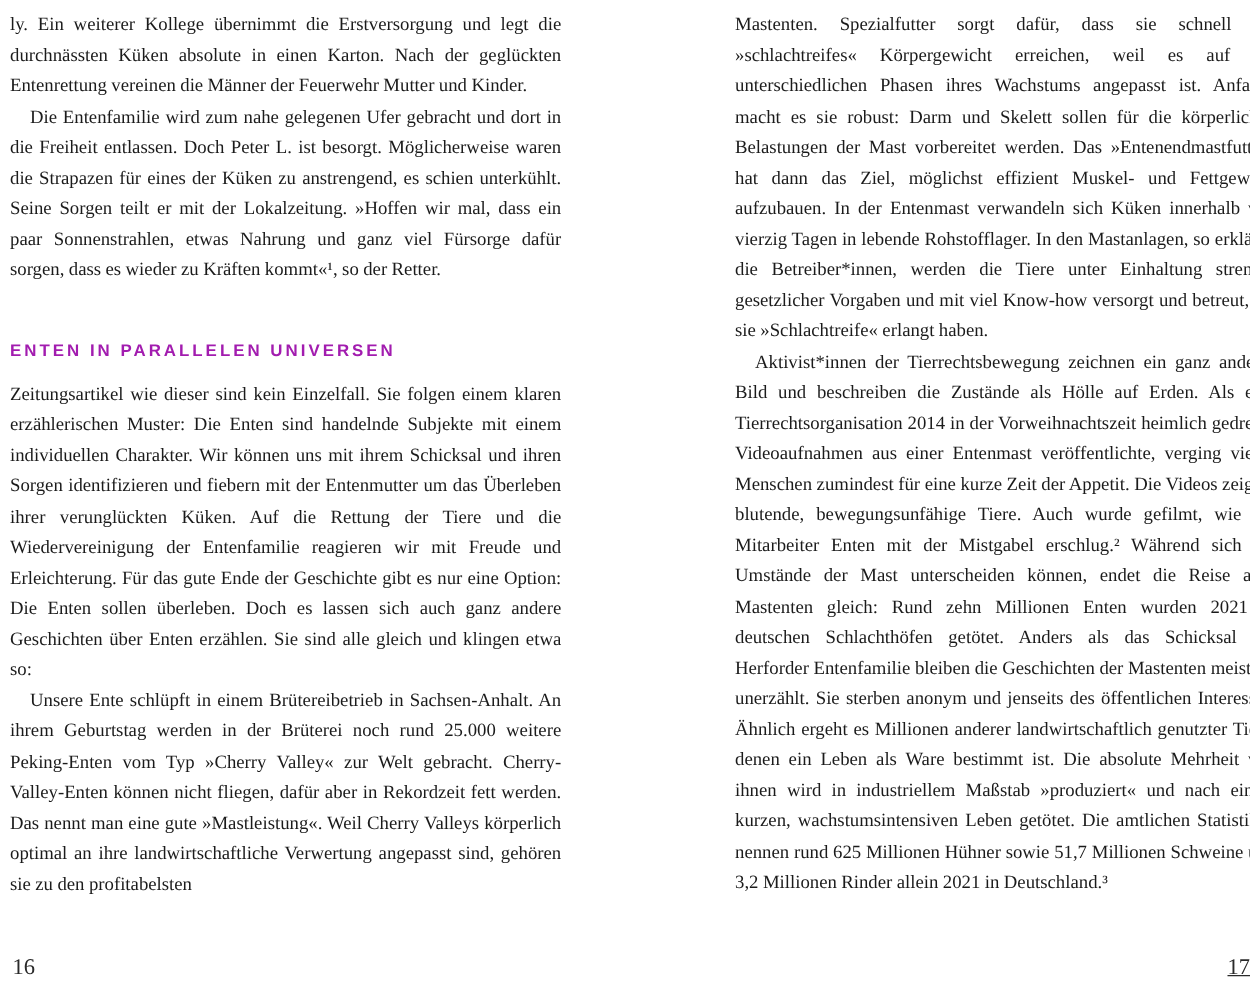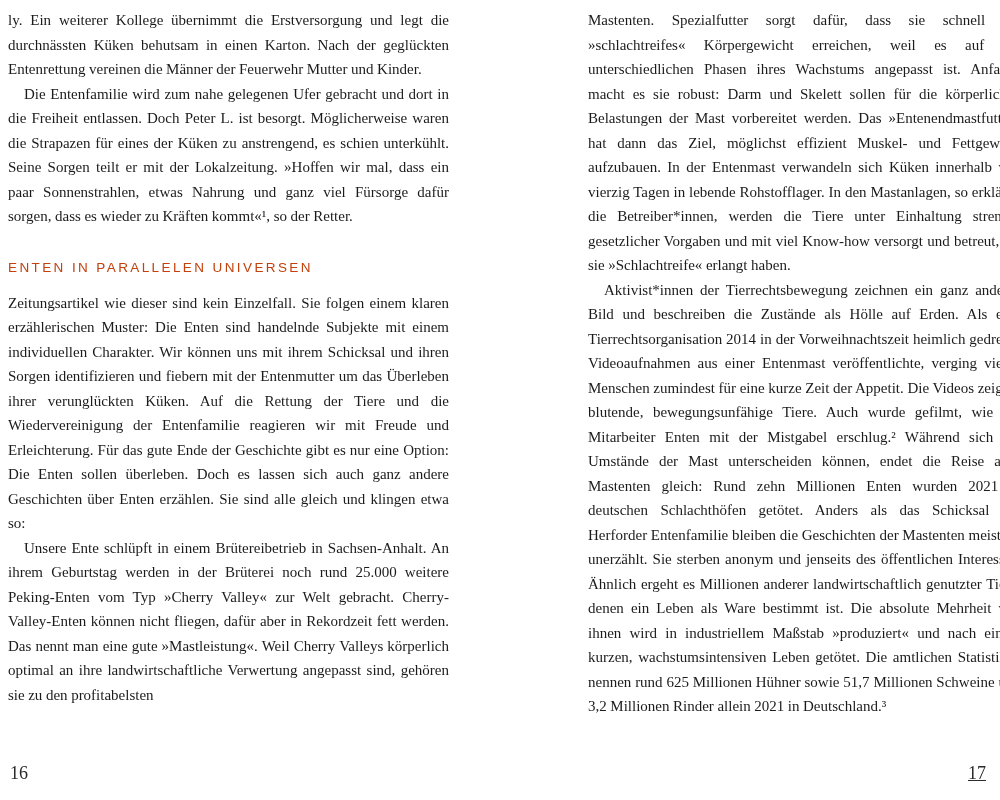--- a/index.html
+++ b/index.html
@@ -31,44 +31,44 @@
     font-size: 15px;
     line-height: 24.5px;
     text-align: justify;
     hyphens: auto;
     -webkit-hyphens: auto;
     word-spacing: -0.2px;
   }
   .para.indent { text-indent: 16px; }
   .section-heading {
     font-family: "Liberation Sans", sans-serif;
-    font-weight: 400;
+    font-weight: 700;
     font-size: 13.5px;
     letter-spacing: 2.4px;
-    color: #c2410c;
+    color: #a21caf;
     text-transform: uppercase;
-    margin: 31px 0 16px 0;
+    margin: 44px 0 16px 0;
   }
   .page-number {
     position: absolute;
     bottom: 16px;
     font-family: "Liberation Serif", serif;
     font-size: 18px;
     color: #2a2a2a;
   }
   .page-number-left  { left: 10px; }
-  .page-number-right { right: 14px; text-decoration: underline; }
+  .page-number-right { right: 0; text-decoration: underline; }
 </style>
 </head>
 <body>
 
 <div class="spread">
 
   <div class="page page-left">
-    <p class="para">ly. Ein weiterer Kollege übernimmt die Erstversorgung und legt die durchnässten Küken behutsam in einen Karton. Nach der geglückten Entenrettung vereinen die Männer der Feuerwehr Mutter und Kinder.</p>
+    <p class="para">ly. Ein weiterer Kollege übernimmt die Erstversorgung und legt die durchnässten Küken absolute in einen Karton. Nach der geglückten Entenrettung vereinen die Männer der Feuerwehr Mutter und Kinder.</p>
     <p class="para indent">Die Entenfamilie wird zum nahe gelegenen Ufer gebracht und dort in die Freiheit entlassen. Doch Peter L. ist besorgt. Möglicherweise waren die Strapazen für eines der Küken zu anstrengend, es schien unterkühlt. Seine Sorgen teilt er mit der Lokalzeitung. »Hoffen wir mal, dass ein paar Sonnenstrahlen, etwas Nahrung und ganz viel Fürsorge dafür sorgen, dass es wieder zu Kräften kommt«¹, so der Retter.</p>
     <h2 class="section-heading">ENTEN IN PARALLELEN UNIVERSEN</h2>
     <p class="para">Zeitungsartikel wie dieser sind kein Einzelfall. Sie folgen einem klaren erzählerischen Muster: Die Enten sind handelnde Subjekte mit einem individuellen Charakter. Wir können uns mit ihrem Schicksal und ihren Sorgen identifizieren und fiebern mit der Entenmutter um das Überleben ihrer verunglückten Küken. Auf die Rettung der Tiere und die Wiedervereinigung der Entenfamilie reagieren wir mit Freude und Erleichterung. Für das gute Ende der Geschichte gibt es nur eine Option: Die Enten sollen überleben. Doch es lassen sich auch ganz andere Geschichten über Enten erzählen. Sie sind alle gleich und klingen etwa so:</p>
     <p class="para indent">Unsere Ente schlüpft in einem Brütereibetrieb in Sachsen-Anhalt. An ihrem Geburtstag werden in der Brüterei noch rund 25.000 weitere Peking-Enten vom Typ »Cherry Valley« zur Welt gebracht. Cherry-Valley-Enten können nicht fliegen, dafür aber in Rekordzeit fett werden. Das nennt man eine gute »Mastleistung«. Weil Cherry Valleys körperlich optimal an ihre landwirtschaftliche Verwertung angepasst sind, gehören sie zu den profitabelsten</p>
   </div>
 
   <div class="page page-right">
     <p class="para">Mastenten. Spezialfutter sorgt dafür, dass sie schnell ein »schlachtreifes« Körpergewicht erreichen, weil es auf die unterschiedlichen Phasen ihres Wachstums angepasst ist. Anfangs macht es sie robust: Darm und Skelett sollen für die körperlichen Belastungen der Mast vorbereitet werden. Das »Entenendmastfutter« hat dann das Ziel, möglichst effizient Muskel- und Fettgewebe aufzubauen. In der Entenmast verwandeln sich Küken innerhalb von vierzig Tagen in lebende Rohstofflager. In den Mastanlagen, so erklären die Betreiber*innen, werden die Tiere unter Einhaltung strenger gesetzlicher Vorgaben und mit viel Know-how versorgt und betreut, bis sie »Schlachtreife« erlangt haben.</p>
     <p class="para indent">Aktivist*innen der Tierrechtsbewegung zeichnen ein ganz anderes Bild und beschreiben die Zustände als Hölle auf Erden. Als eine Tierrechtsorganisation 2014 in der Vorweihnachtszeit heimlich gedrehte Videoaufnahmen aus einer Entenmast veröffentlichte, verging vielen Menschen zumindest für eine kurze Zeit der Appetit. Die Videos zeigten blutende, bewegungsunfähige Tiere. Auch wurde gefilmt, wie ein Mitarbeiter Enten mit der Mistgabel erschlug.² Während sich die Umstände der Mast unterscheiden können, endet die Reise aller Mastenten gleich: Rund zehn Millionen Enten wurden 2021 in deutschen Schlachthöfen getötet. Anders als das Schicksal der Herforder Entenfamilie bleiben die Geschichten der Mastenten meistens unerzählt. Sie sterben anonym und jenseits des öffentlichen Interesses. Ähnlich ergeht es Millionen anderer landwirtschaftlich genutzter Tiere, denen ein Leben als Ware bestimmt ist. Die absolute Mehrheit von ihnen wird in industriellem Maßstab »produziert« und nach einem kurzen, wachstumsintensiven Leben getötet. Die amtlichen Statistiken nennen rund 625 Millionen Hühner sowie 51,7 Millionen Schweine und 3,2 Millionen Rinder allein 2021 in Deutschland.³</p>
   </div>

